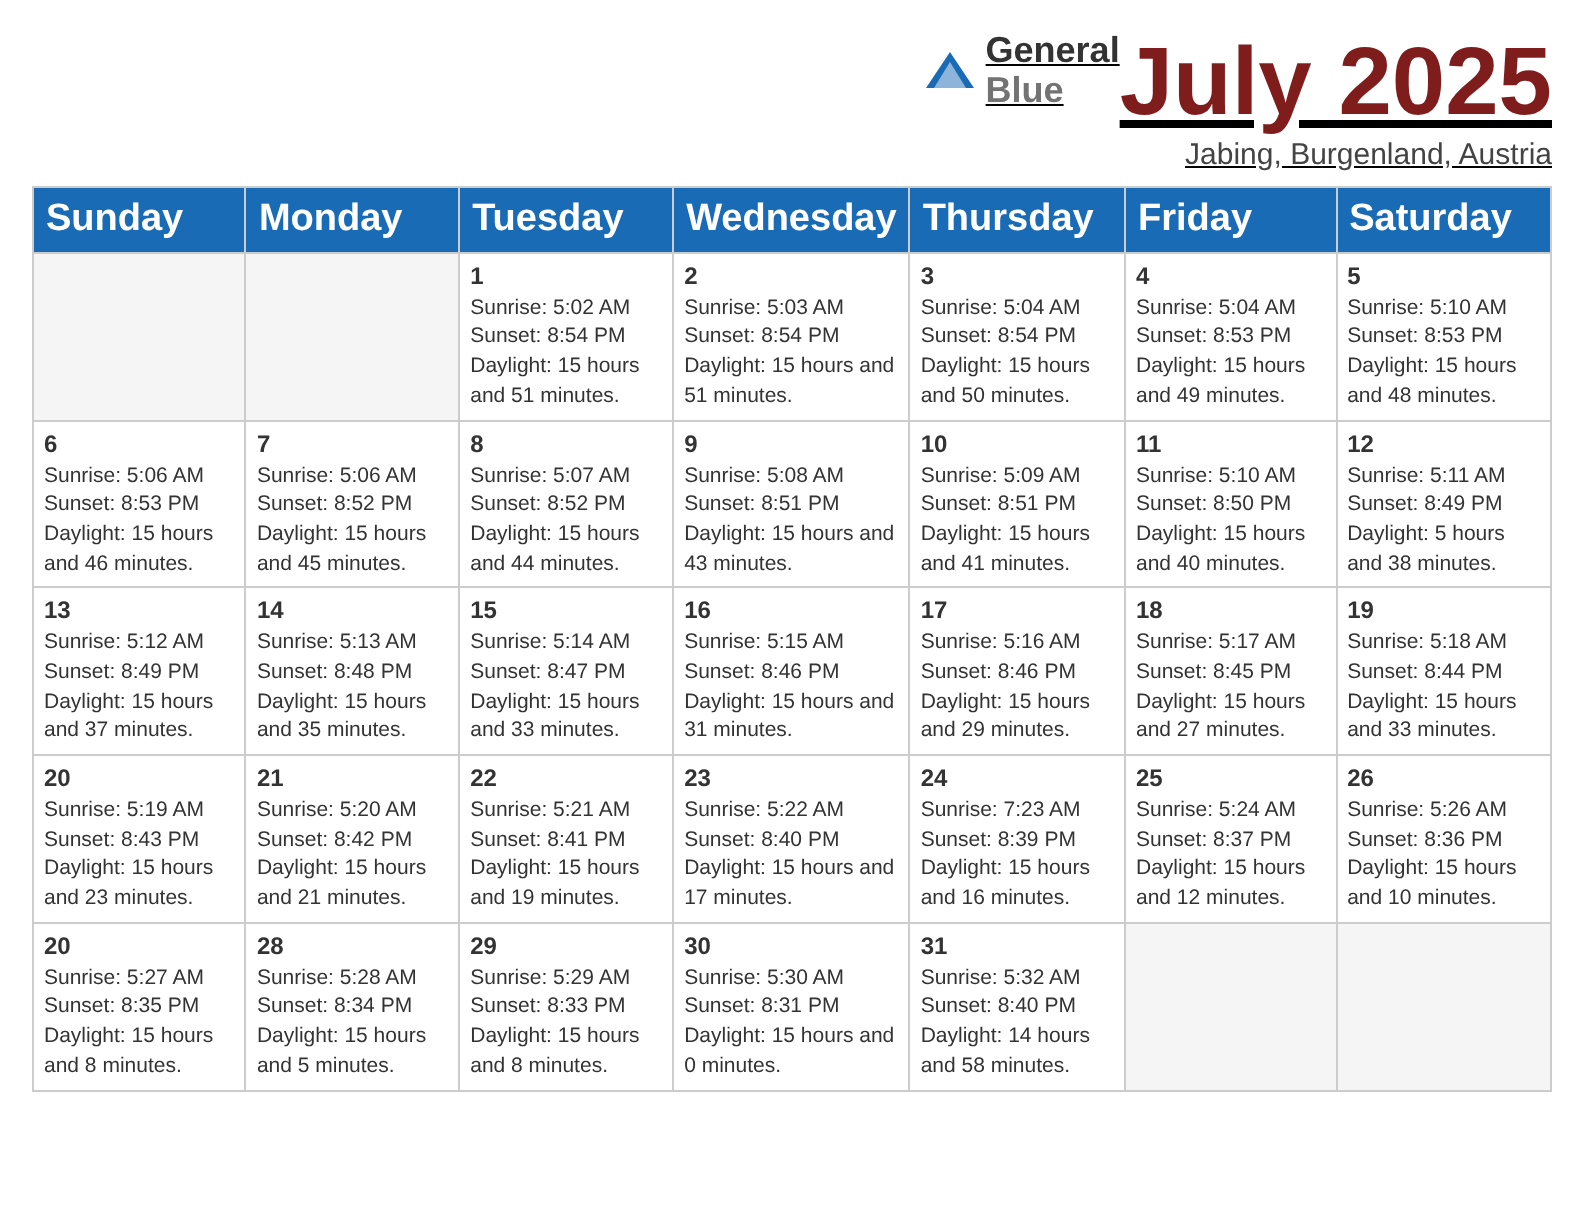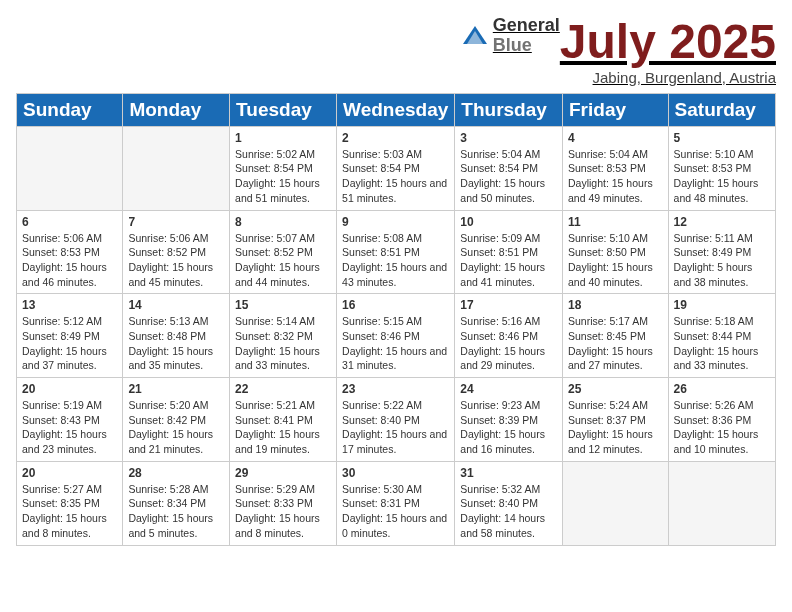--- a/index.html
+++ b/index.html
@@ -231,21 +231,21 @@
           <div class="day-info">
             <div>Sunrise: 5:13 AM</div>
             <div>Sunset: 8:48 PM</div>
             <div>Daylight: 15 hours and 35 minutes.</div>
           </div>
         </td>
         <td>
           <span class="day-number">15</span>
           <div class="day-info">
             <div>Sunrise: 5:14 AM</div>
-            <div>Sunset: 8:32 PM</div>
+            <div>Sunset: 8:47 PM</div>
             <div>Daylight: 15 hours and 33 minutes.</div>
           </div>
         </td>
         <td>
           <span class="day-number">16</span>
           <div class="day-info">
             <div>Sunrise: 5:15 AM</div>
             <div>Sunset: 8:46 PM</div>
             <div>Daylight: 15 hours and 31 minutes.</div>
           </div>
@@ -304,21 +304,21 @@
           <span class="day-number">23</span>
           <div class="day-info">
             <div>Sunrise: 5:22 AM</div>
             <div>Sunset: 8:40 PM</div>
             <div>Daylight: 15 hours and 17 minutes.</div>
           </div>
         </td>
         <td>
           <span class="day-number">24</span>
           <div class="day-info">
-            <div>Sunrise: 9:23 AM</div>
+            <div>Sunrise: 7:23 AM</div>
             <div>Sunset: 8:39 PM</div>
             <div>Daylight: 15 hours and 16 minutes.</div>
           </div>
         </td>
         <td>
           <span class="day-number">25</span>
           <div class="day-info">
             <div>Sunrise: 5:24 AM</div>
             <div>Sunset: 8:37 PM</div>
             <div>Daylight: 15 hours and 12 minutes.</div>

